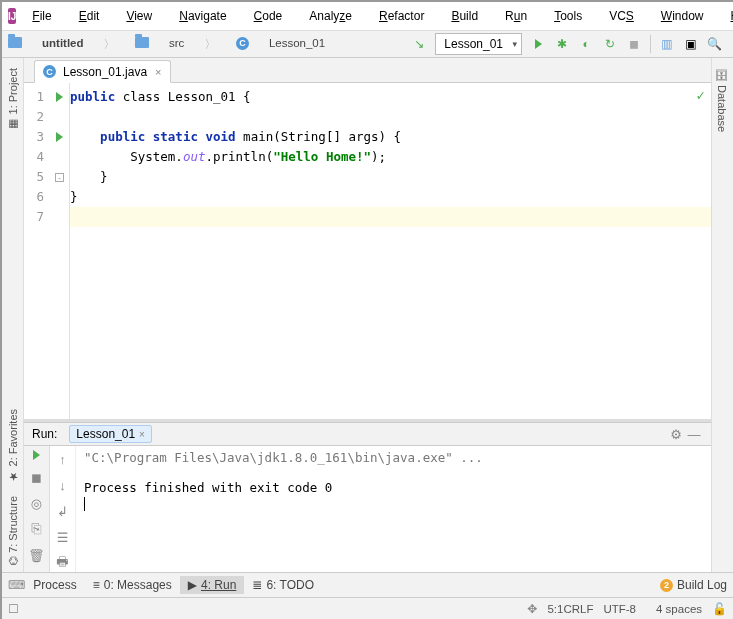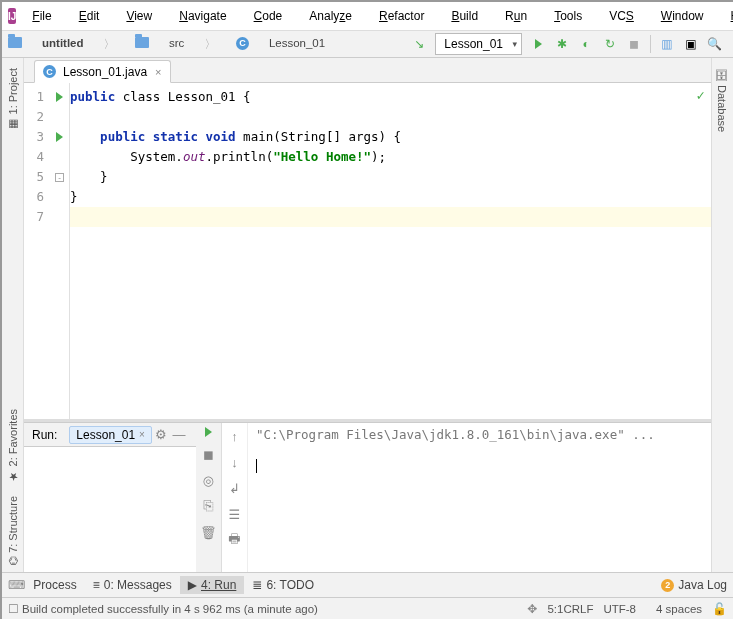--- a/index.html
+++ b/index.html
@@ -38,26 +38,26 @@
   .gutterA{width:26px;background:#fff;border-right:none;text-align:right;color:#999;font-family:Consolas,monospace;font-size:12.5px;padding-top:4px}
   .gutterA div{height:20px;line-height:20px;padding-right:6px}
   .gutterB{width:20px;background:#fff;border-right:1px solid #e0e0e0;padding-top:4px}
   .gutterB div{height:20px;display:flex;align-items:center;justify-content:center}
   .runglyph{width:0;height:0;border-top:5px solid transparent;border-bottom:5px solid transparent;border-left:7px solid #4caf50}
   .foldg{width:9px;height:9px;border:1px solid #aaa;font-size:8px;line-height:7px;text-align:center;color:#888}
   .editor{flex:1;font-family:Consolas,monospace;font-size:12.5px;padding-top:4px;position:relative}
   .editor .ln{height:20px;line-height:20px;white-space:pre}
   .editor .cur{background:#fffce6}
   .kw{color:#1232ac;font-weight:bold}
-  .field{color:#701a75;font-style:italic}
+  .field{color:#8b5cf6;font-style:italic}
   .str{color:#008000;font-weight:bold}
   .okmark{color:#4caf50;position:absolute;right:6px;top:4px;font-size:14px}
   
   .splith{height:3px;background:#ddd;cursor:row-resize}
-  .runwin{height:150px;display:flex;border-top:1px solid #ccc}
+  .runwin{height:150px;display:flex;flex-direction:column;border-top:1px solid #ccc}
   .runhdr{height:24px;background:#f2f2f2;border-bottom:1px solid #ccc;display:flex;align-items:center;padding:0 8px}
   .runtab{display:flex;align-items:center;gap:4px;background:#e1eefc;border:1px solid #b0cdee;padding:1px 6px;margin-left:12px;font-size:12px;border-radius:2px}
   .runtab .close{color:#888;font-size:10px}
   .runbody{flex:1;display:flex}
   .runtb1{width:26px;background:#f2f2f2;border-right:1px solid #ddd;display:flex;flex-direction:column;align-items:center;padding-top:4px;gap:8px}
   .runtb2{width:26px;background:#fff;border-right:1px solid #eee;display:flex;flex-direction:column;align-items:center;padding-top:4px;gap:8px}
   .runout{flex:1;font-family:Consolas,monospace;font-size:12.5px;padding:4px 8px;background:#fff}
   .runout .bld{color:#777}
   .caret{display:inline-block;width:1px;height:14px;background:#000;vertical-align:middle}
   .ibtn{width:18px;height:18px;display:flex;align-items:center;justify-content:center;color:#888;font-size:13px}
@@ -205,20 +205,21 @@
         <div class="runtb2">
           <span class="ibtn">↑</span>
           <span class="ibtn">↓</span>
           <span class="ibtn">↲</span>
           <span class="ibtn">☰</span>
           <span class="ibtn">🖶</span>
         </div>
         <div class="runout">
           <div class="bld">"C:\Program Files\Java\jdk1.8.0_161\bin\java.exe" ...</div>
           <div>&nbsp;</div>
+          <div>Process finished with exit code 0</div>
           <div><span class="caret"></span></div>
         </div>
       </div>
     </div>
   </div>
 
   <div class="sidetab right">
     <span class="vlabel" style="transform:none;writing-mode:vertical-rl">🗄 <span>Database</span></span>
   </div>
 </div>
@@ -227,27 +228,26 @@
   <span class="micon">⌨</span>
   <span class="btmtab">
       <span>Process</span>
     </span>
   <span class="btmtab">≡ <span>0: Messages</span></span>
   <span class="btmtab active">▶ <u>4: Run</u></span>
   <span class="btmtab">≣ <span>6: TODO</span></span>
   <div class="spacer"></div>
   <span class="evlog">
     <span class="evbadge">2</span>
-    <span>Java Log</span>
+    <span>Build Log</span>
   </span>
 </div>
 
 <div class="status">
   <span class="micon">☐</span>&nbsp;
-  <span>Build completed successfully in 4 s 962 ms (a minute ago)</span>
   <div class="spacer"></div>
   <span class="micon" style="margin-right:10px">✥</span>
   <span style="">5:1</span>
   <span style="margin-right:10px">CRLF</span>
   <span style="margin-right:20px">UTF-8</span>
   <span style="margin-right:10px">4 spaces</span>
   <span class="lock">🔓</span>
 </div>
 
 </body></html>

